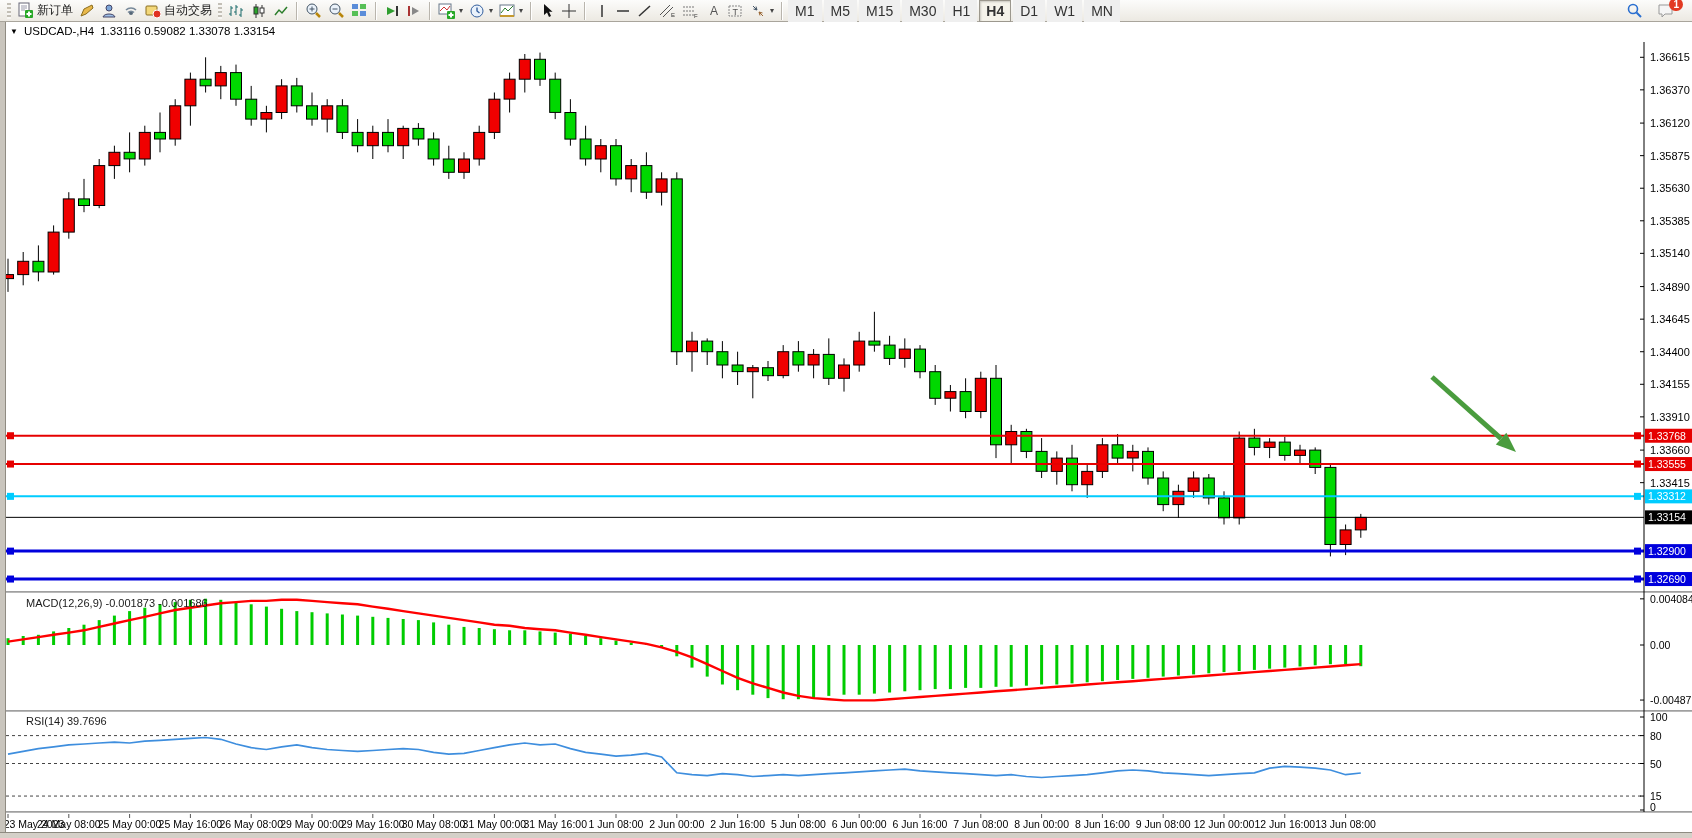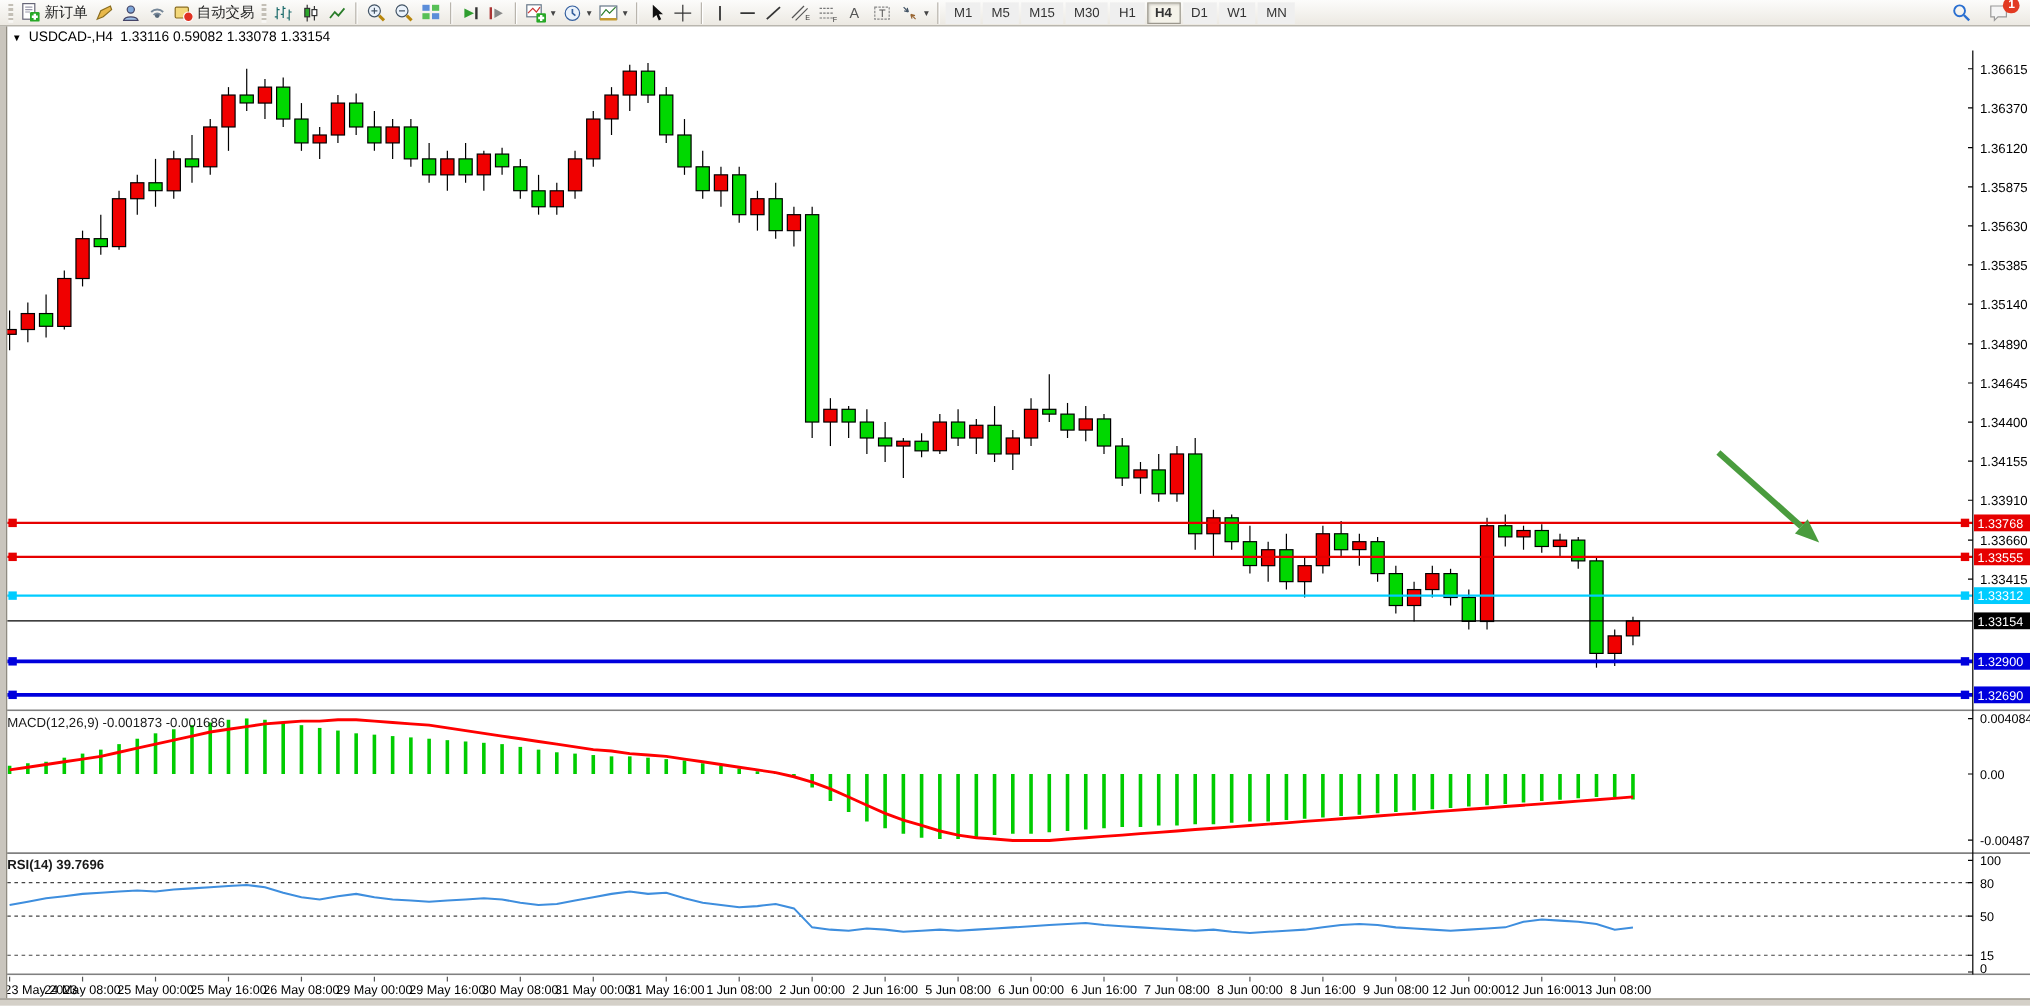--- a/index.html
+++ b/index.html
@@ -2,36 +2,36 @@
 <html><head>
 <meta charset="utf-8">
 <style>
   html,body{margin:0;padding:0;background:#d4d0c8;font-family:"Liberation Sans",sans-serif;}
   #app{position:relative;width:1692px;height:838px;background:#ffffff;overflow:hidden;}
   
   .toolbar{position:absolute;top:0;left:0;width:1692px;height:22px;background:linear-gradient(#fcfcfb,#ece9e2);
     border-bottom:1px solid #a9a59c;display:flex;align-items:center;padding:0 4px;box-sizing:border-box;z-index:30;}
   .grip{width:4px;height:16px;margin:0 3px;background:repeating-linear-gradient(180deg,#c3bfb6 0 2px,#f7f6f3 2px 4px);}
   .sep{width:0;height:18px;border-left:1px solid #b9b5ad;border-right:1px solid #ffffff;margin:0 4px;}
-  .tbtn{height:20px;min-width:22px;display:flex;align-items:center;justify-content:space-between;gap:3px;
+  .tbtn{height:20px;min-width:22px;display:flex;align-items:center;justify-content:flex-end;gap:3px;
     background:transparent;border:1px solid transparent;padding:0 2px;cursor:default;}
   .tlabel{font-size:12px;color:#222;white-space:nowrap;}
   .caret{font-size:8px;color:#444;margin-left:1px;}
-  .tf{font-size:11px;color:#333;padding:2px 6px;border:1px solid transparent;margin:0 1px;}
+  .tf{font-size:14px;color:#333;padding:2px 6px;border:1px solid transparent;margin:0 1px;}
   .tf.active{background:#f5f3ea;border:1px solid #9c988e;box-shadow:inset 1px 1px 2px rgba(0,0,0,.18);font-weight:bold;}
   .right-group{margin-left:auto;display:flex;align-items:center;gap:8px;padding-right:10px;}
   .chat-wrap{position:relative;}
   .badge{position:absolute;top:-4px;right:-6px;background:#e23a22;color:#fff;font-size:10px;font-weight:bold;
     border-radius:8px;padding:0 4px;line-height:13px;}
   
   .left-frame{position:absolute;top:22px;left:0;width:5px;height:810px;background:#c9c5bd;border-right:1px solid #8f8b82;z-index:20;}
   .bottom-frame{position:absolute;top:832px;left:0;width:1692px;height:6px;background:#d4d0c8;border-top:1px solid #8f8b82;z-index:20;}
   .chart-title{position:absolute;top:25px;left:10px;font-size:11.5px;color:#000;display:flex;align-items:center;gap:6px;z-index:25;}
   .tri{font-size:8px;color:#000;}
-  .pane-label{position:absolute;left:6px;font-size:11px;color:#1a1a1a;z-index:25;}
+  .pane-label{position:absolute;left:26px;font-size:11px;color:#1a1a1a;z-index:25;}
   #chart-svg{position:absolute;top:0;left:0;z-index:10;}
   svg text{font-family:"Liberation Sans",sans-serif;}
 </style>
 </head>
 <body>
 
 <div id="app">
 
   <div class="toolbar">
     <div class="grip"></div>
@@ -258,21 +258,21 @@
   <div class="left-frame"></div>
   <div class="bottom-frame"></div>
 
   <div class="chart-title">
     <span class="tri">▼</span>
     <span>USDCAD-,H4</span>
     <span>1.33116 0.59082 1.33078 1.33154</span>
   </div>
 
   <div class="pane-label" style="top:597px;">MACD(12,26,9) -0.001873 -0.001686</div>
-  <div class="pane-label" style="top:715px;font-weight:bold;">RSI(14) 39.7696</div>
+  <div class="pane-label" style="top:715px;">RSI(14) 39.7696</div>
 
   <svg id="chart-svg" width="1692" height="838" viewBox="0 0 1692 838">
       <g>
         <line x1="8" y1="258.7" x2="8" y2="291.9" stroke="#000000" stroke-width="1"></line>
         <rect x="2.5" y="274.6" width="11" height="4.0" fill="#f00000" stroke="#000" stroke-width="1"></rect>
         <line x1="23.2" y1="252.0" x2="23.2" y2="285.3" stroke="#000000" stroke-width="1"></line>
         <rect x="17.7" y="261.3" width="11" height="13.3" fill="#f00000" stroke="#000" stroke-width="1"></rect>
         <line x1="38.4" y1="245.4" x2="38.4" y2="281.3" stroke="#000000" stroke-width="1"></line>
         <rect x="32.9" y="261.3" width="11" height="10.6" fill="#00d800" stroke="#000" stroke-width="1"></rect>
         <line x1="53.599999999999994" y1="225.4" x2="53.599999999999994" y2="274.6" stroke="#000000" stroke-width="1"></line>

